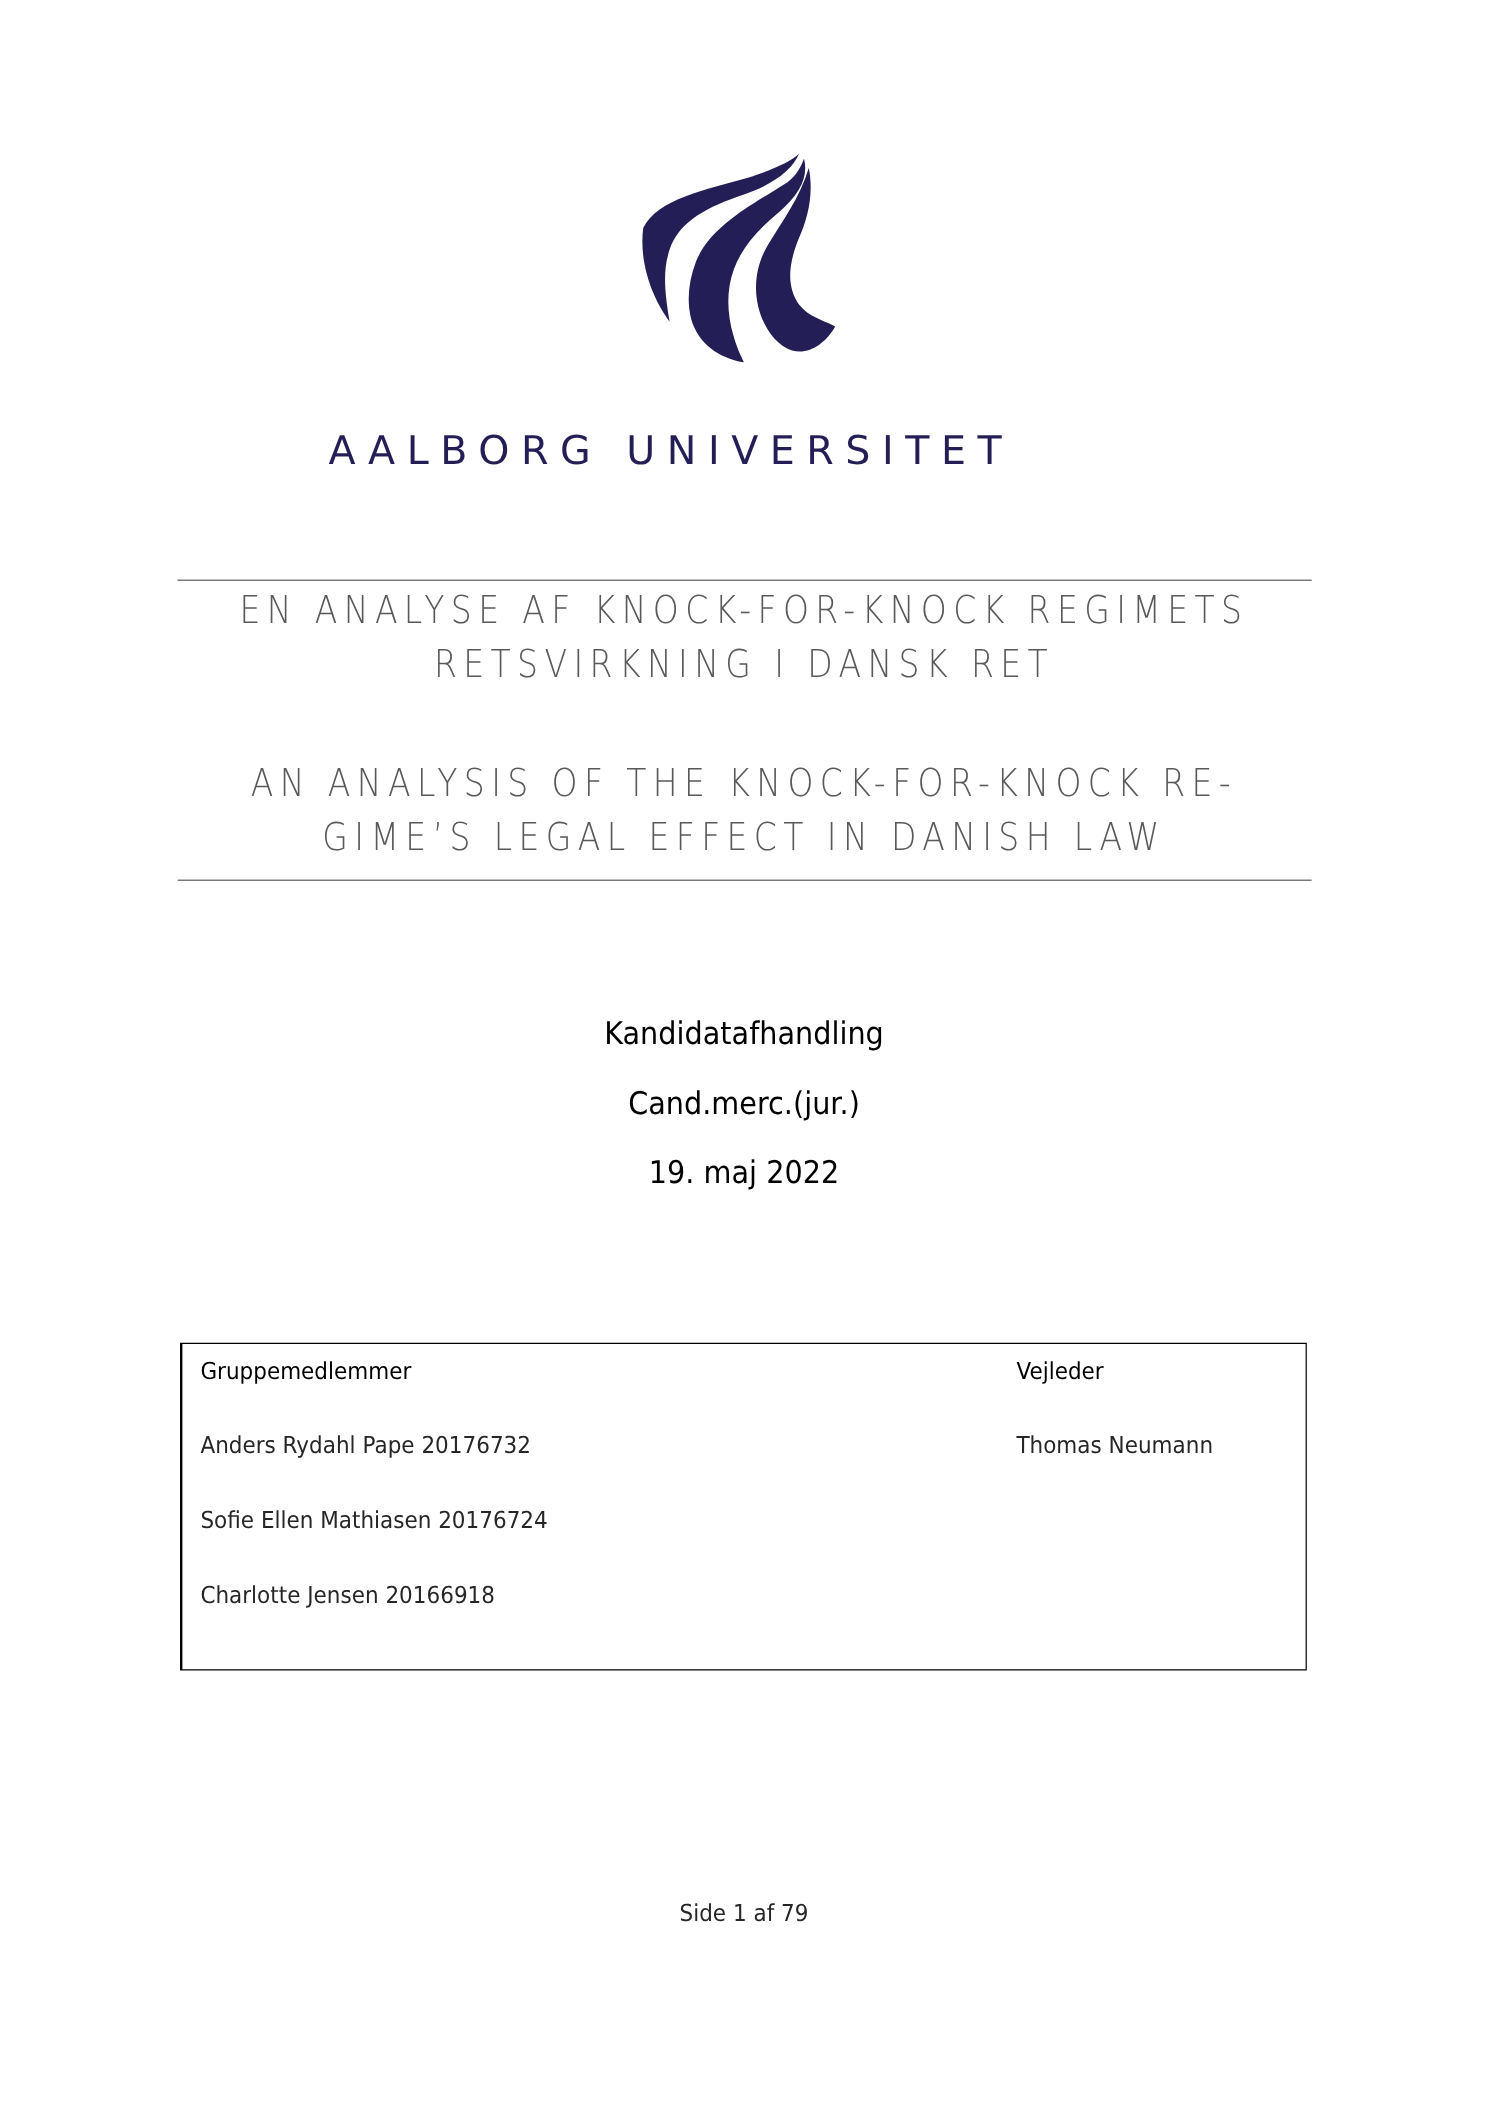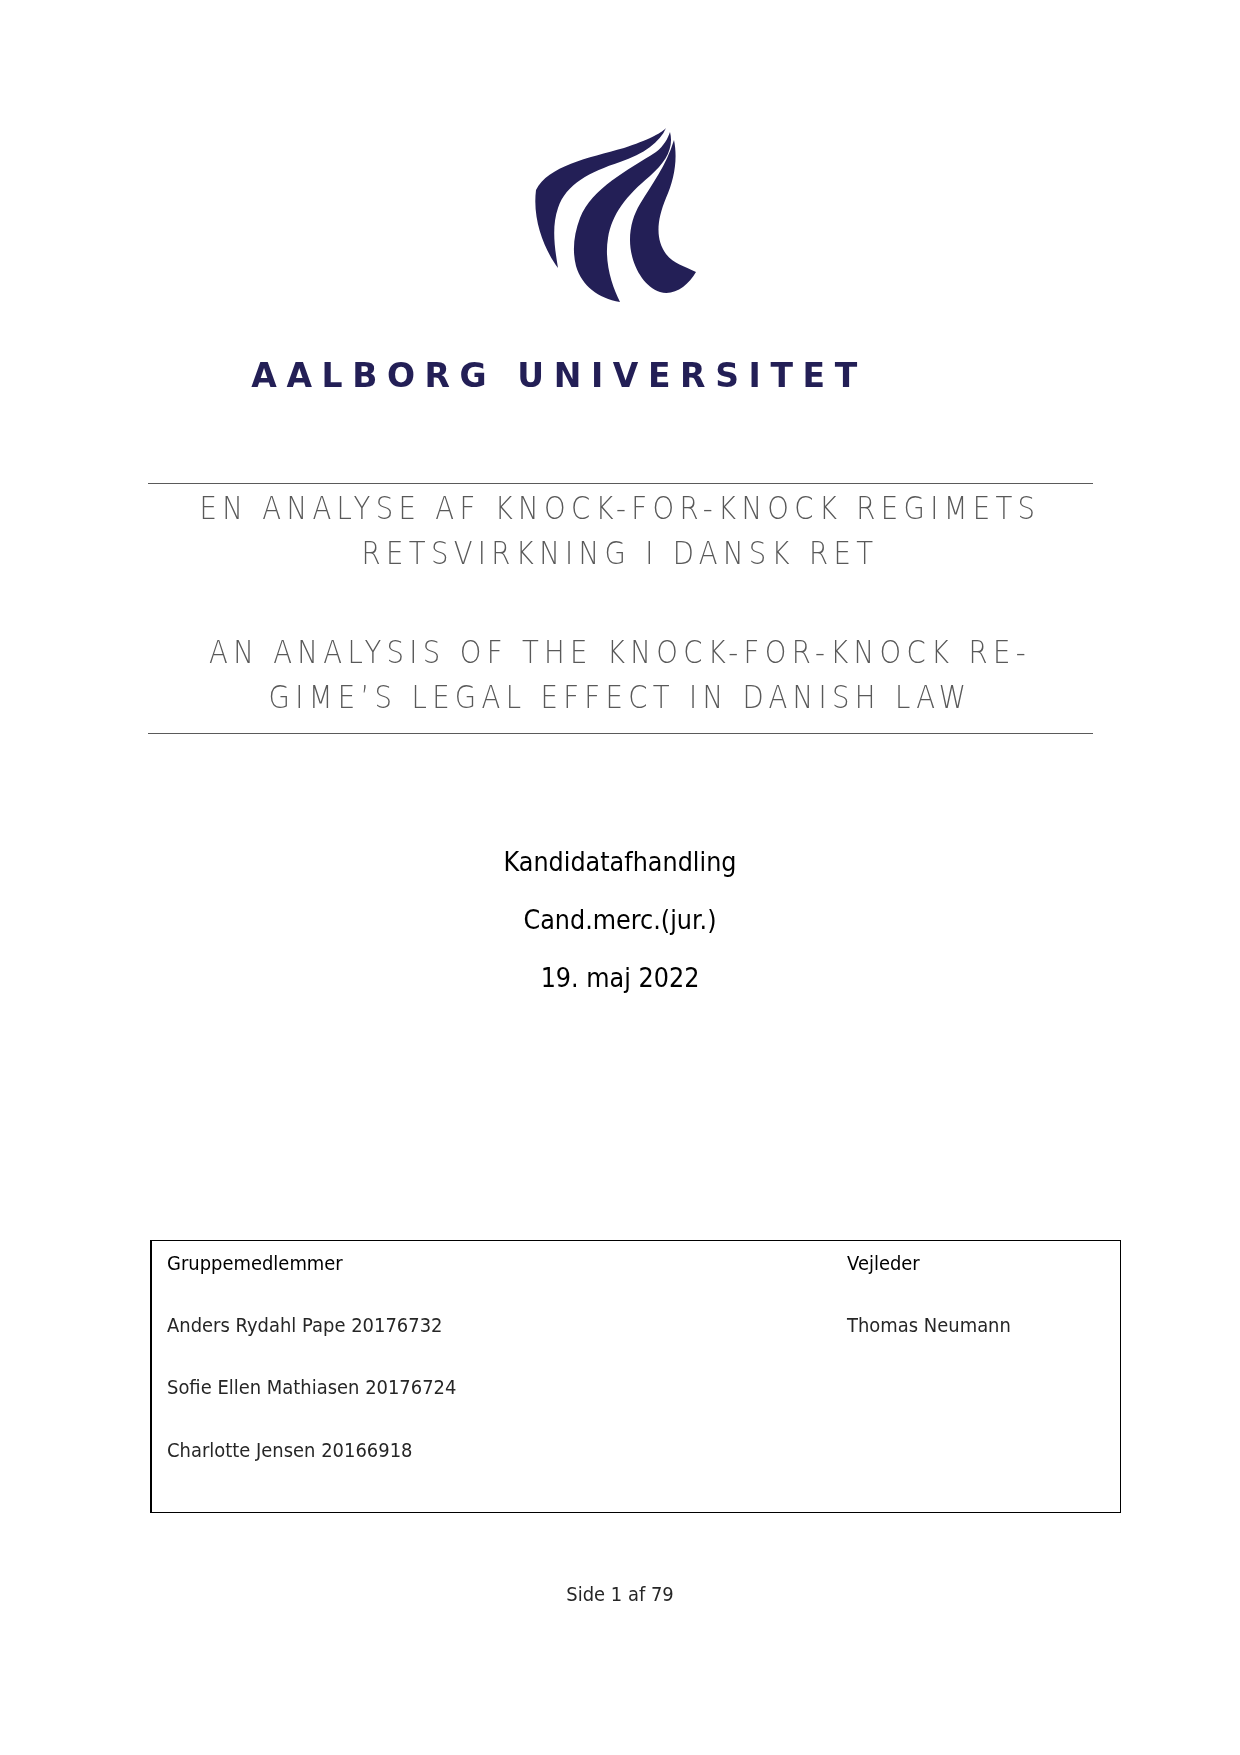--- a/index.html
+++ b/index.html
@@ -1,39 +1,39 @@
 <!DOCTYPE html>
 <html><head>
   <meta charset="utf-8">
   <style>
     html, body { margin: 0; padding: 0; background: #ffffff; }
     body { width: 1240px; height: 1755px; position: relative; overflow: hidden;
            font-family: "Liberation Sans", "DejaVu Sans", sans-serif; color: #000; }
     .abs { position: absolute; }
     .logo { left: 528px; top: 126px; width: 170px; height: 176px; }
     .uni-name { left: 0; width: 1118px; top: 356px; text-align: center;
-                font-family: "DejaVu Sans", sans-serif; font-weight: bold;
+                font-family: "DejaVu Sans", sans-serif; font-weight: normal;
                 font-size: 33px; letter-spacing: 9.6px; color: #231f56; line-height: 40px; }
     .rule { left: 148px; width: 945px; height: 0; border-top: 1.5px solid #5a5a5a; }
     .rule.top { top: 483px; }
     .rule.bottom { top: 733px; }
     .title-line { left: 0; width: 1240px; text-align: center;
                   font-family: "DejaVu Sans", sans-serif; font-weight: 300;
                   font-size: 32px; letter-spacing: 6.2px; color: #595959; line-height: 40px;
                   transform: scaleX(0.86); transform-origin: center; }
     .t1 { top: 488px; }
     .t2 { top: 533px; }
     .t3 { top: 632px; }
     .t4 { top: 677px; }
     .mid-line { left: 0; width: 1240px; text-align: center; font-size: 26px; line-height: 32px; color: #000;
                 font-family: "DejaVu Sans", sans-serif; transform: scaleX(0.92); transform-origin: center; }
     .m1 { top: 846px; }
     .m2 { top: 904px; }
     .m3 { top: 962px; }
-    .info-box { left: 150px; top: 1240px; width: 936px; height: 271px; border: 1.5px solid #000; border-left-width: 2px; padding-left: 32px; }
+    .info-box { left: 150px; top: 1119px; width: 936px; height: 271px; border: 1.5px solid #000; border-left-width: 2px; }
     .cell { position: absolute; font-family: "DejaVu Sans", sans-serif; font-size: 19.5px; line-height: 24px;
             transform: scaleX(0.92); transform-origin: left center; white-space: nowrap; }
     .cell.head { font-weight: normal; color: #000; }
     .cell.val { color: #262626; }
     .col-left { left: 15px; }
     .col-right { left: 695px; }
     .r0 { top: 11px; }
     .r1 { top: 73px; }
     .r2 { top: 135px; }
     .r3 { top: 198px; }

